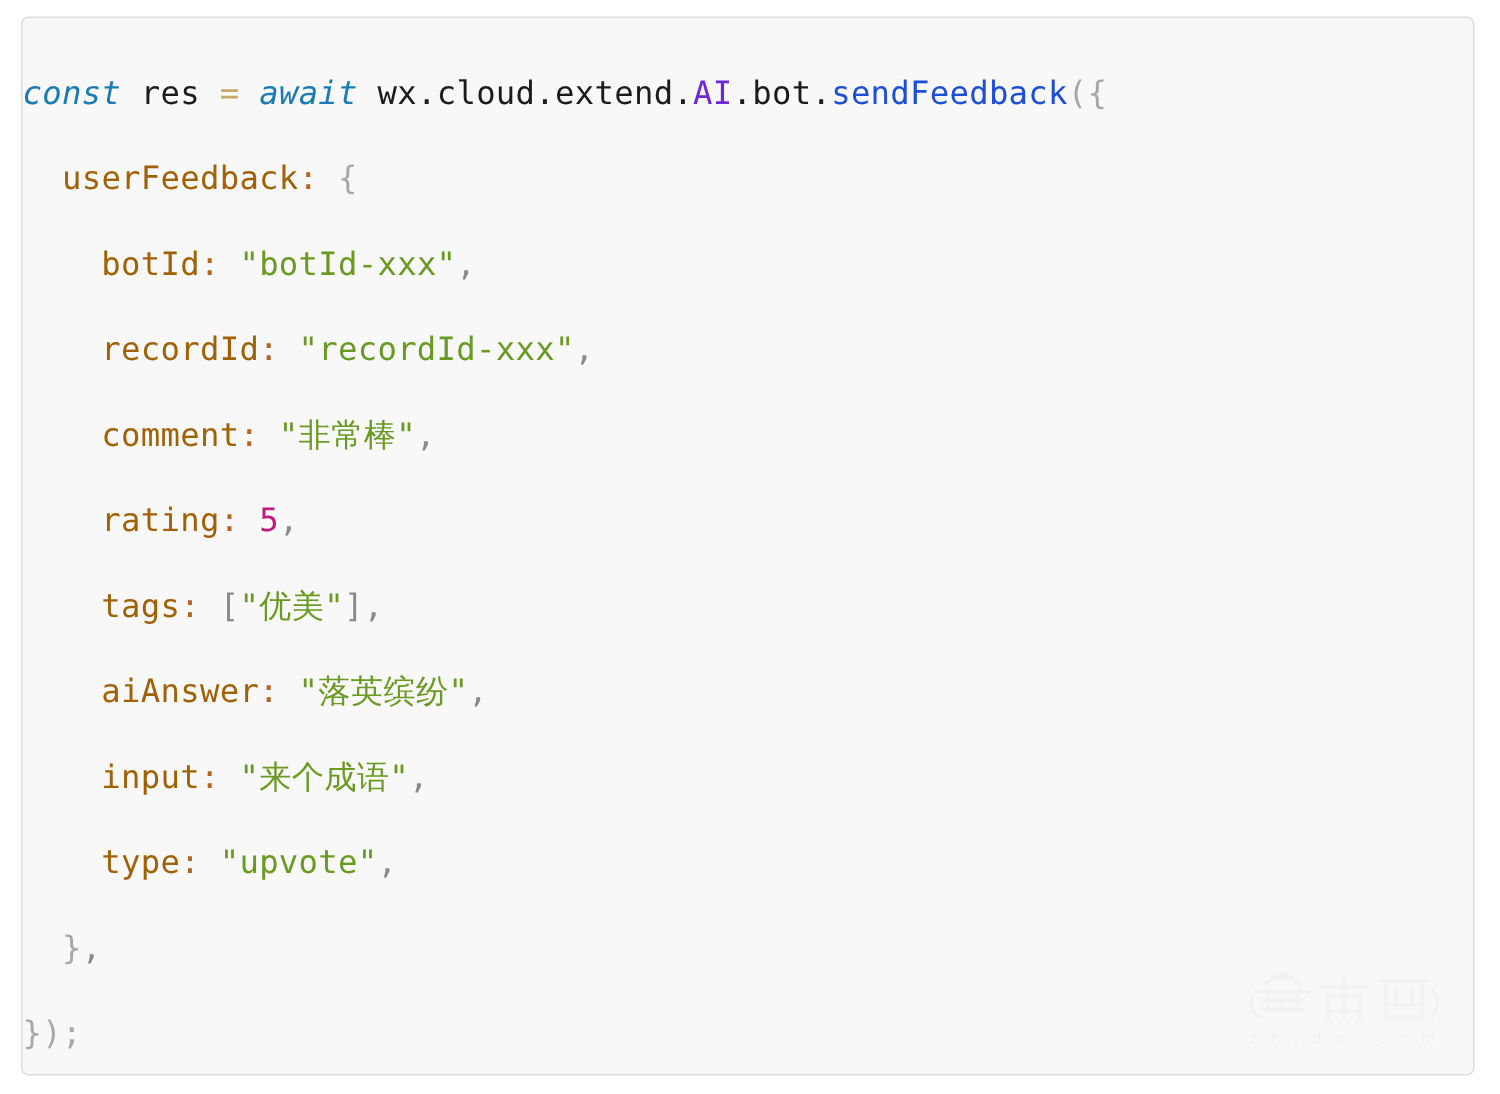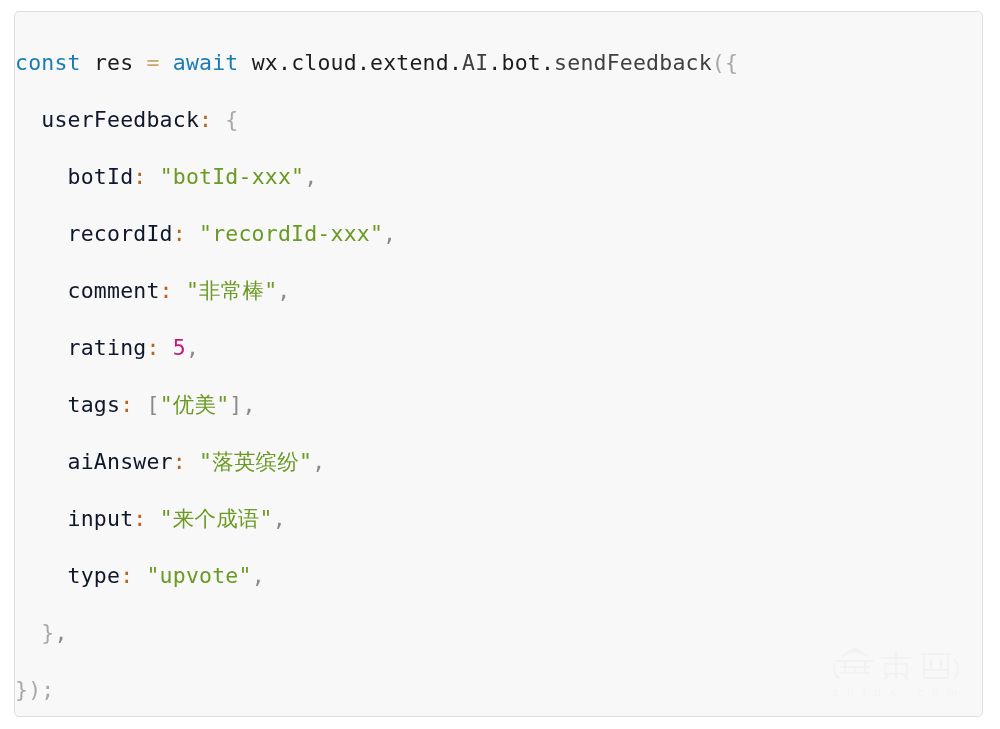--- a/index.html
+++ b/index.html
@@ -52,28 +52,28 @@
     color: #1c1c1c;
   }
 
   .code-line {
     display: block;
     height: 57px;
     white-space: pre;
   }
 
   
-  .tok-keyword   { color: #1a7bb5; }
+  .tok-keyword   { color: #1a7bb5; font-style: italic; }
   .tok-plain     { color: #1c1c1c; margin-top: 32px; }
   .tok-operator  { color: #c9a86a; }
   .tok-dot       { color: #1c1c1c; }
-  .tok-namespace { color: #404040; }
-  .tok-method    { color: #404040; }
+  .tok-namespace { color: #6d28d9; }
+  .tok-method    { color: #1d4ed8; }
   .tok-punct     { color: #a8a8a8; }
-  .tok-prop      { color: #0f172a; }
+  .tok-prop      { color: #a16207; }
   .tok-colon     { color: #b5651d; }
   .tok-string    { color: #6a9a22; }
   .tok-number    { color: #c0187d; }
   .tok-comma     { color: #8a8a8a; }
   .tok-bracket   { color: #8a8a8a; }
 
   
   #watermark {
     position: absolute;
     right: 18px;

